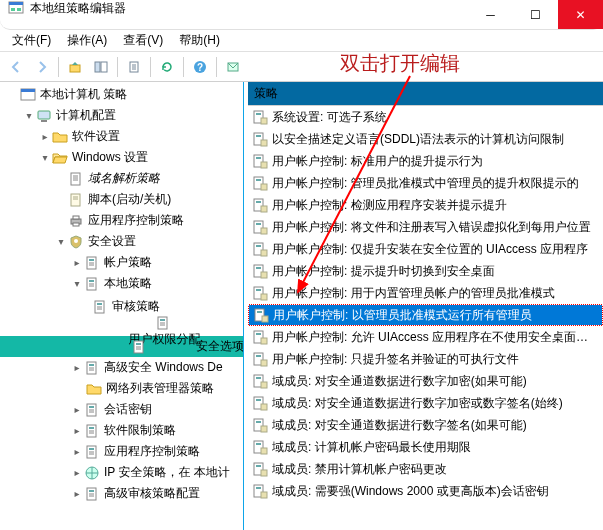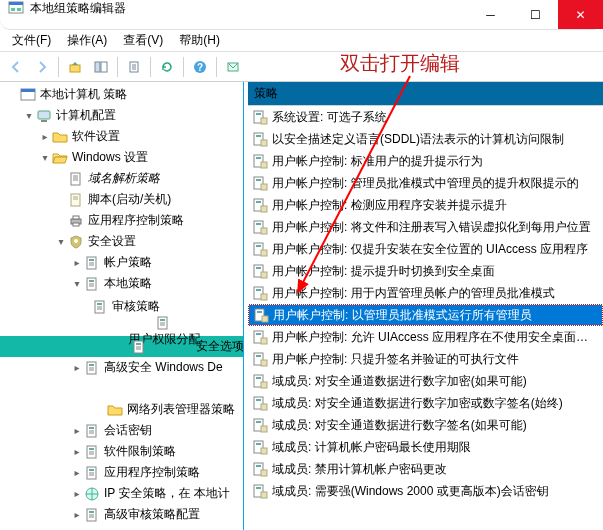--- a/index.html
+++ b/index.html
@@ -248,21 +248,21 @@
       </div>
       <div class="tree-row" style="padding-left: 70px;">
         <span class="tree-toggle">▸</span>
         <span class="tree-icon"><svg viewBox="0 0 16 16">
             <rect x="3" y="2" width="9" height="12" fill="#fff" stroke="#888"></rect>
             <rect x="5" y="4" width="5" height="2" fill="#6aa"></rect>
             <path d="M5 8h5M5 10h5" stroke="#888"></path>
           </svg></span>
         <span>高级安全 Windows De</span>
       </div>
-      <div class="tree-row" style="padding-left: 93px; margin-top: 21px;">
+      <div class="tree-row" style="padding-left: 72px;">
         <span class="tree-toggle"></span>
         <span class="tree-icon"><svg viewBox="0 0 16 16">
             <path d="M1 4h5l2 2h7v7H1z" fill="#ffd96a" stroke="#c9a020"></path>
           </svg></span>
         <span>网络列表管理器策略</span>
       </div>
       <div class="tree-row" style="padding-left: 70px;">
         <span class="tree-toggle">▸</span>
         <span class="tree-icon"><svg viewBox="0 0 16 16">
             <rect x="3" y="2" width="9" height="12" fill="#fff" stroke="#888"></rect>

